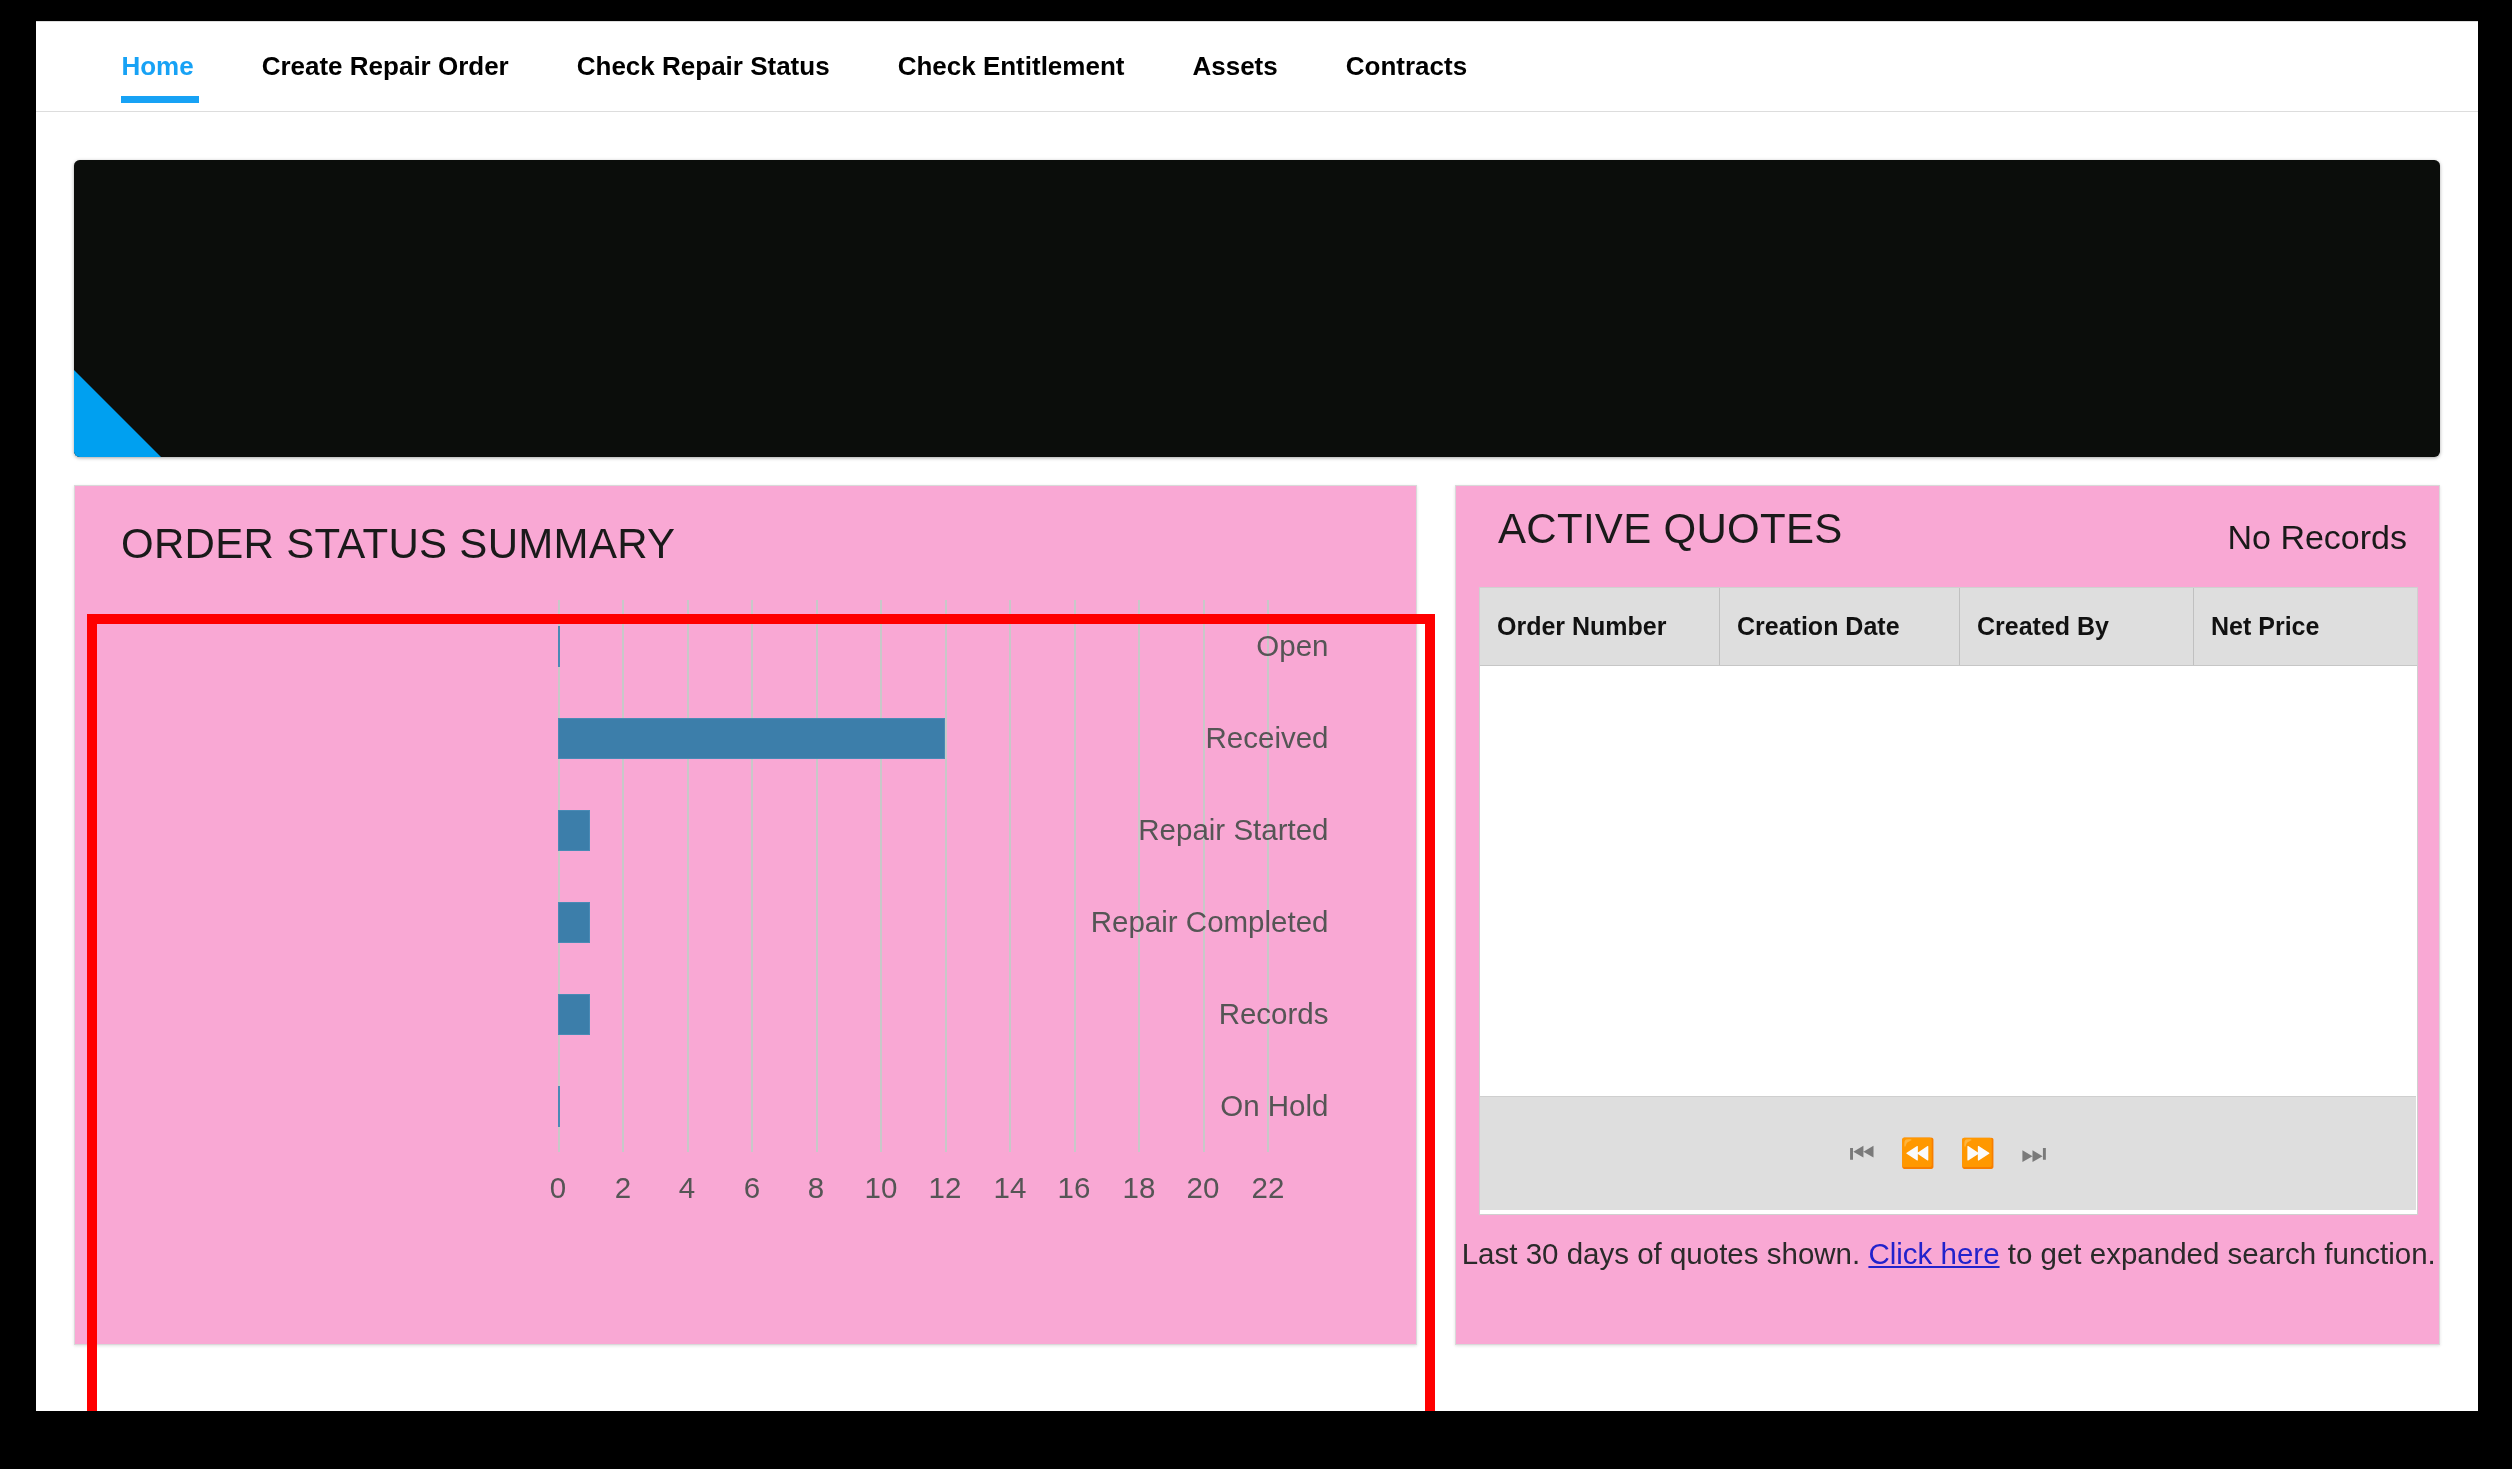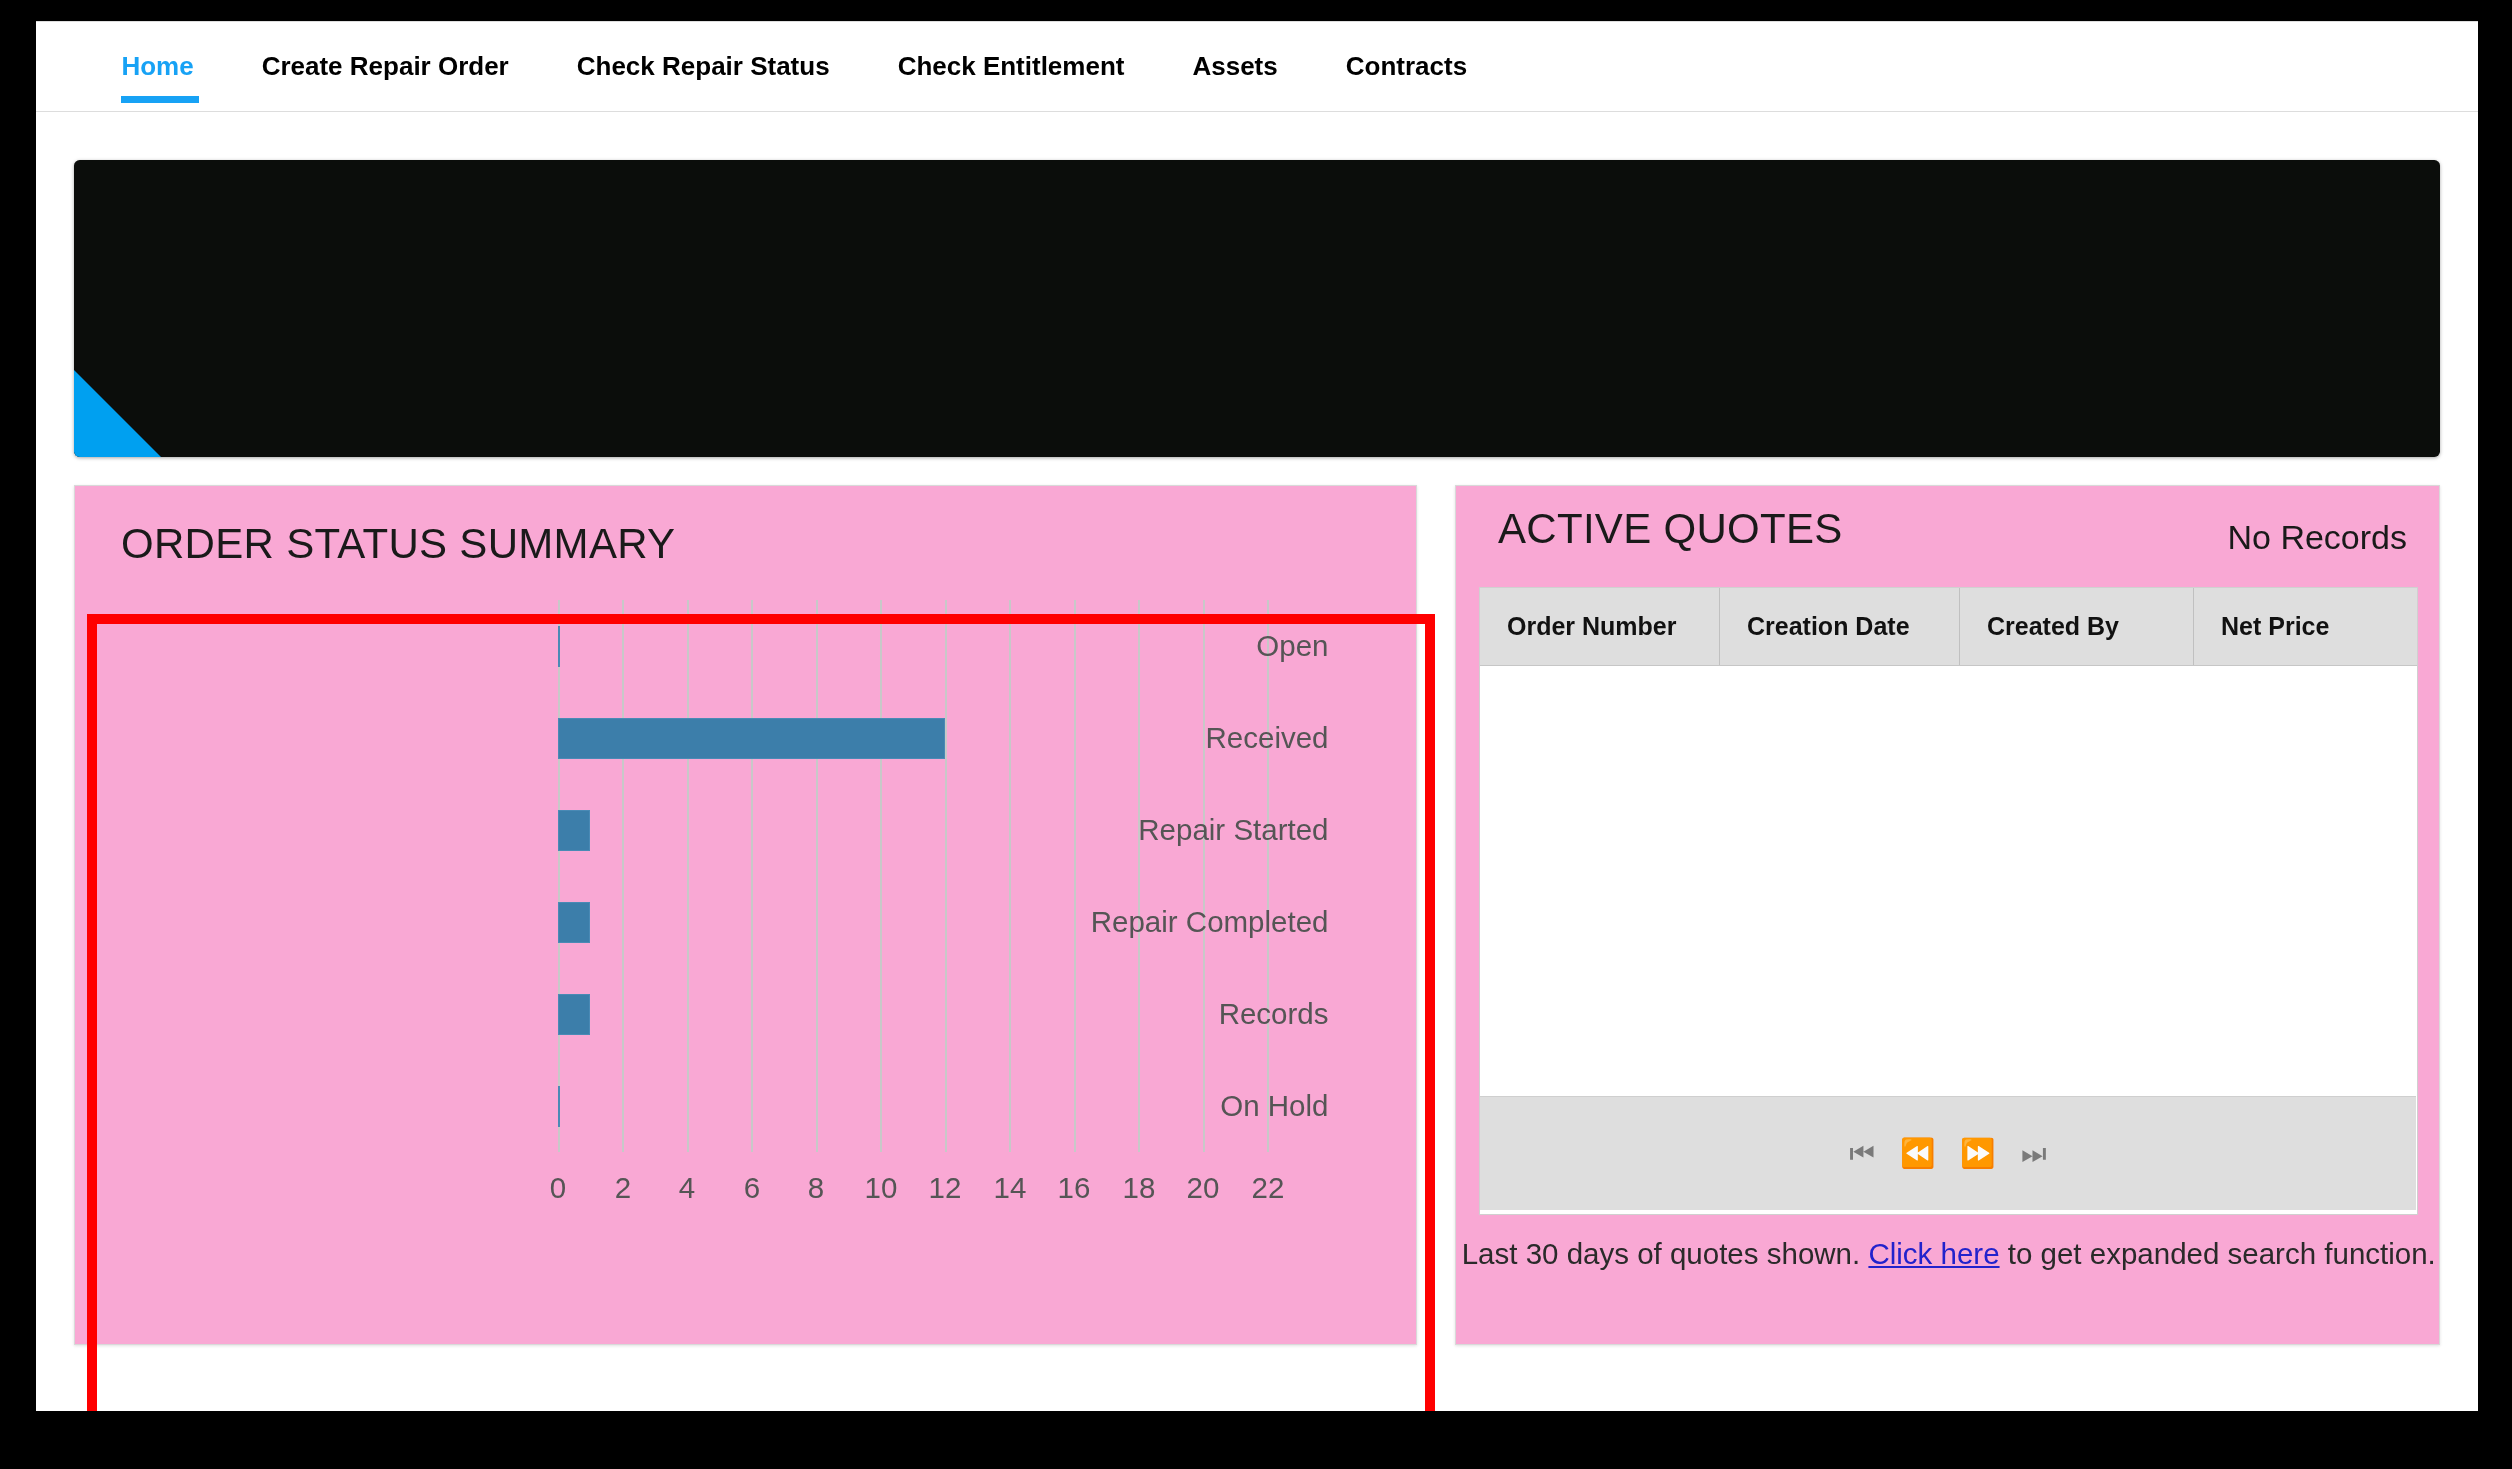--- a/index.html
+++ b/index.html
@@ -222,21 +222,21 @@
   #quotes-header {
     display: flex;
     height: 78px;
     background: #dedede;
     border-bottom: 1.9px solid #c6c6c6;
     width: 968px;
   }
   .qcol {
     display: flex;
     align-items: center;
-    padding-left: 27px;
+    padding-left: 17px;
     font-size: 25px;
     font-weight: bold;
     color: #111111;
     border-right: 1.9px solid #c0c0c0;
     background: #dedede;
     white-space: nowrap;
     cursor: pointer;
   }
   .qcol.c0 { width: 240px; }
   .qcol.c1 { width: 240px; }

